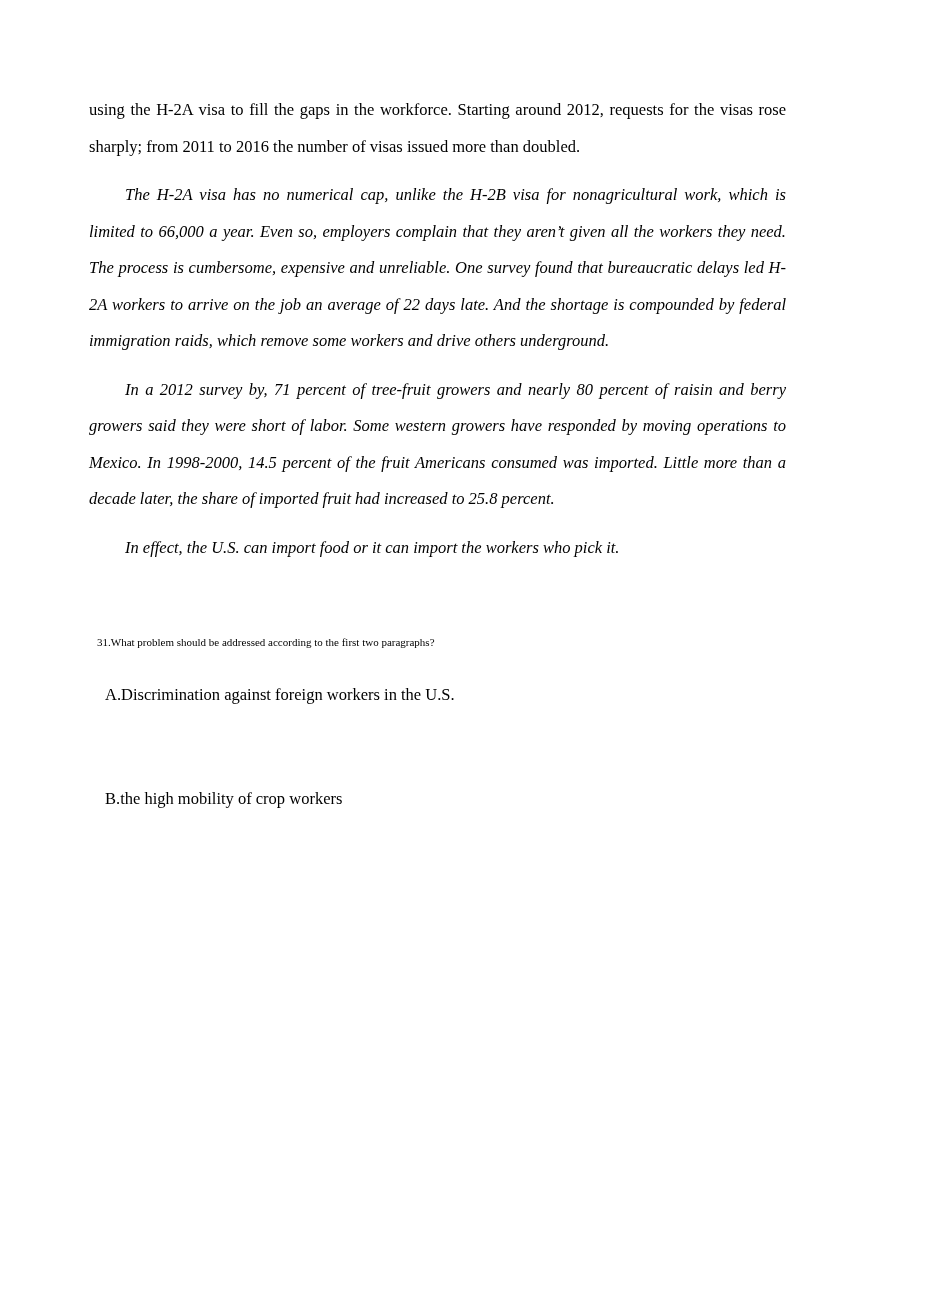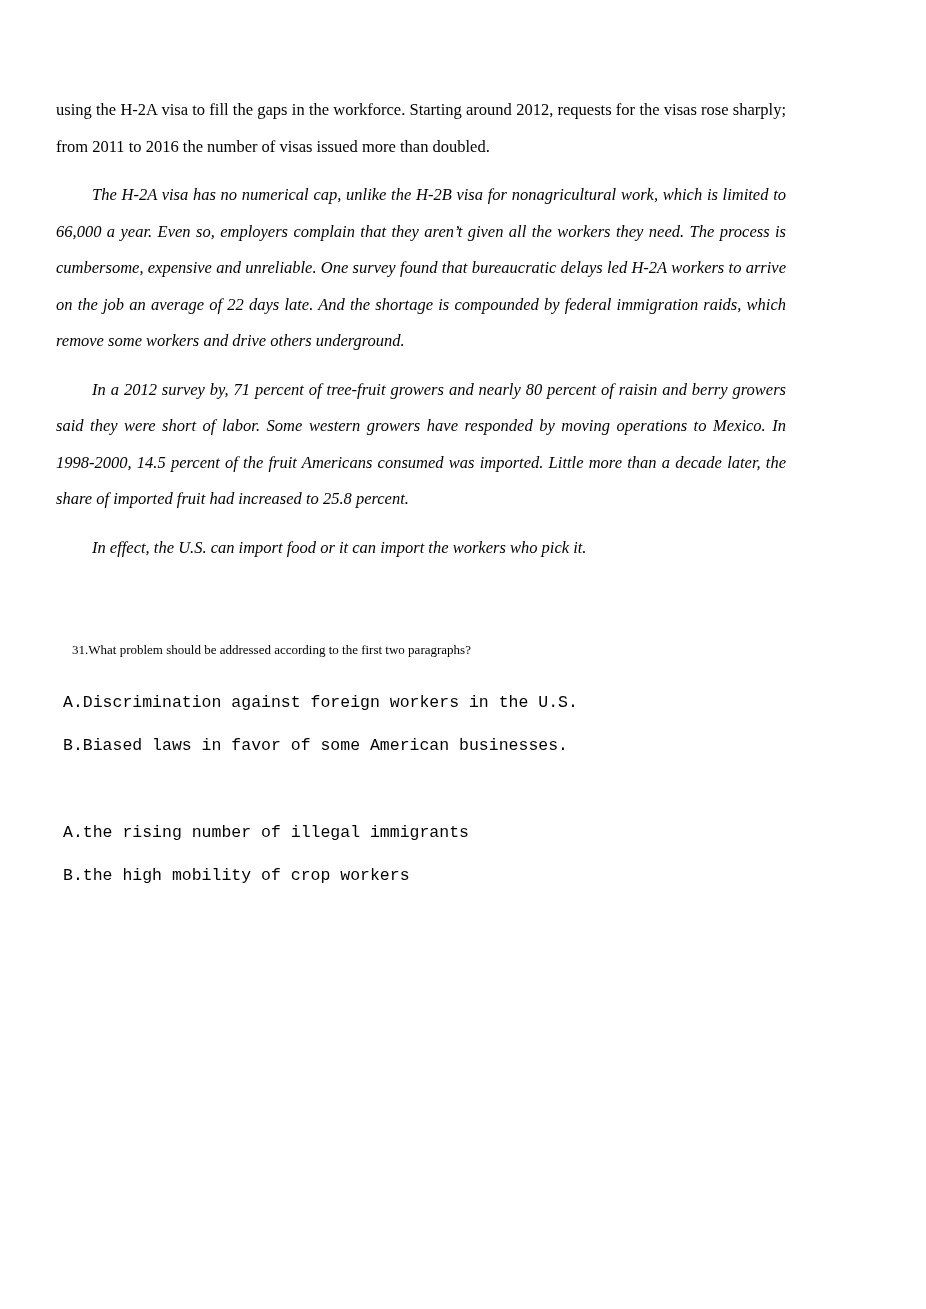--- a/index.html
+++ b/index.html
@@ -12,49 +12,48 @@
     height: 1309px;
     font-family: "Liberation Serif", "DejaVu Serif", serif;
     color: #000000;
     -webkit-font-smoothing: antialiased;
   }
   .page {
     position: relative;
     width: 926px;
     height: 1229px;
     box-sizing: border-box;
-    padding: 92px 140px 0 56px;
+    padding: 92px 140px 0 89px;
   }
   .body-par {
     font-size: 16.5px;
     line-height: 36.5px;
     text-align: justify;
     text-justify: inter-word;
     margin: 0 0 0 0;
     text-indent: 0;
   }
   .body-par.indent {
     text-indent: 36px;
     font-style: italic;
   }
   
   .spacer-sm { height: 12px; }
   .spacer-md { height: 36px; }
   .spacer-lg { height: 50px; }
 
   .question {
-    font-size: 13px;
+    font-size: 11px;
     line-height: 36.5px;
-    margin: 16px;
+    margin: 8px;
   }
   .choice {
     font-size: 16.5px;
     line-height: 36.5px;
-    margin: 7px;
-    font-family: Liberation Mono, monospace;
+    margin: 16px;
   }
   .q-block { margin: 0; }
   .blank-line {
     display: inline-block;
     width: 74px;
     border-bottom: 1px solid #000;
     height: 12px;
     margin: 0 2px -2px 12px;
   }
 </style>
@@ -75,23 +74,21 @@
 
   <div class="spacer-sm"></div>
 
   <p class="body-par indent">In effect, the U.S. can import food or it can import the workers who pick it.</p>
 
   <div class="spacer-lg"></div>
 
   <div class="q-block">
     <p class="question"><span>31.</span><span>What problem should be addressed according to the first two paragraphs?</span></p>
     <p class="choice">A.Discrimination against foreign workers in the U.S.</p>
-    <p class="choice">B.Biased laws in favor of some American businesses.</p>
   </div>
 
   <div class="spacer-md"></div>
 
   <div class="q-block">
-    <p class="choice">A.the rising number of illegal immigrants</p>
     <p class="choice">B.the high mobility of crop workers</p>
   </div>
 
 </div>
 
 </body></html>

